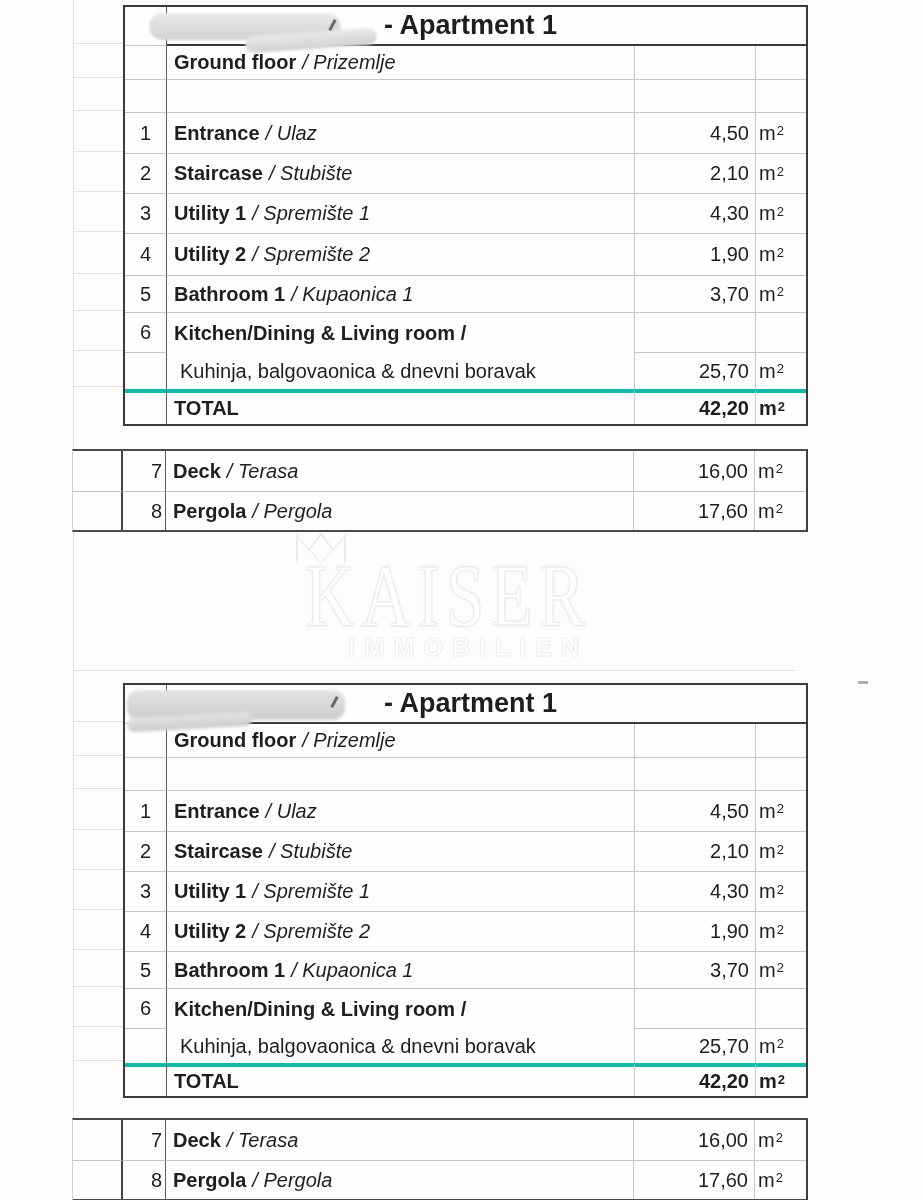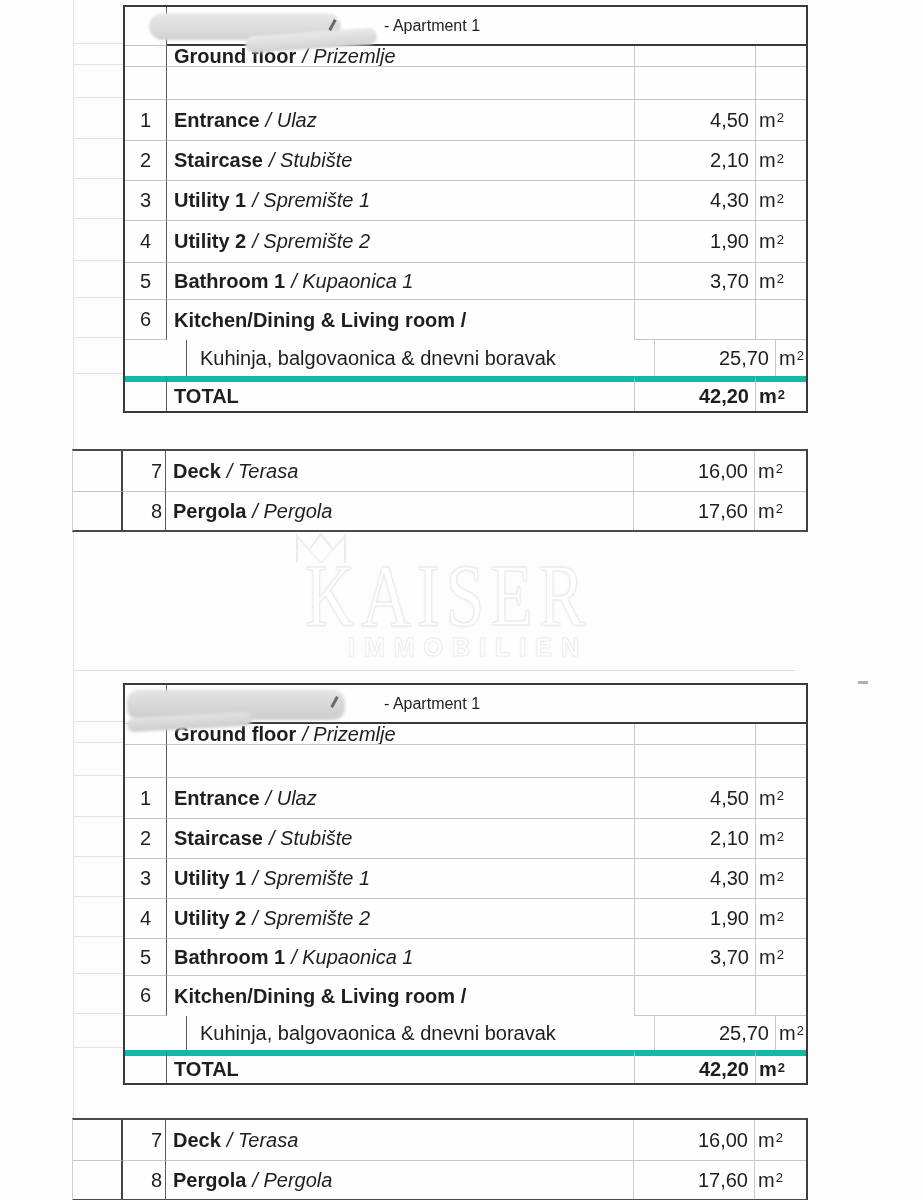--- a/index.html
+++ b/index.html
@@ -23,32 +23,32 @@
   }
   .tr{display:flex;box-sizing:border-box;}
   .cell{
     box-sizing:border-box;display:flex;align-items:center;
     font-size:20px;overflow:hidden;white-space:nowrap;
   }
   .c1{width:42px;justify-content:center;border-right:1px solid #5a5a5a;}
   .c2{width:467px;padding-left:7px;}
   .c3{width:121px;justify-content:flex-end;padding-right:6px;border-left:1px solid #c9c9c9;}
   .c4{flex:1;padding-left:3px;border-left:1px solid #c9c9c9;}
-  .cT{flex:1;padding-left:217px;font-weight:normal;font-size:16px;position:relative;}
+  .cT{flex:1;padding-left:217px;font-weight:bold;font-size:27px;position:relative;}
   .lb{border-bottom:1px solid #c6c6c6;}
   .db{border-bottom:2px solid #3a3a3a;}
-  .tt{border-top:6px solid #14b8a6;}
+  .tt{border-top:4px solid #14b8a6;}
   .b{font-weight:bold;}
   .hrm{margin-left:6px;font-style:italic;}
   .indent{padding-left:13px;}
   sup.sq{font-size:13px;position:relative;top:-2px;left:1px;line-height:0;}
   
-  .rt{height:39px;} .rg{height:21px;} .re{height:33px;}
+  .rt{height:39px;} .rg{height:34px;} .re{height:33px;}
   .r1{height:41px;} .r2{height:40px;} .r3{height:40px;} .r4{height:42px;}
-  .r5{height:37px;} .r6{height:40px;} .r6b{height:36px;padding-left:20px;} .rT{height:35px;}
+  .r5{height:37px;} .r6{height:40px;} .r6b{height:36px;} .rT{height:35px;}
   .t2 .r4{height:40px;} .t2 .r6b{height:34px;} .t2 .rT{height:33px;}
 
   
   .blob{position:absolute;background:linear-gradient(180deg,#e9e9e9,#d2d2d2);
         border-radius:16px;filter:blur(1.2px);z-index:5;}
   .blob2{position:absolute;background:linear-gradient(180deg,#e3e3e3,#cccccc);
         border-radius:12px;filter:blur(1.5px);z-index:5;}
   .remnant{position:absolute;width:3px;height:12px;background:#6a6a6a;
         transform:rotate(28deg);z-index:6;}
 

